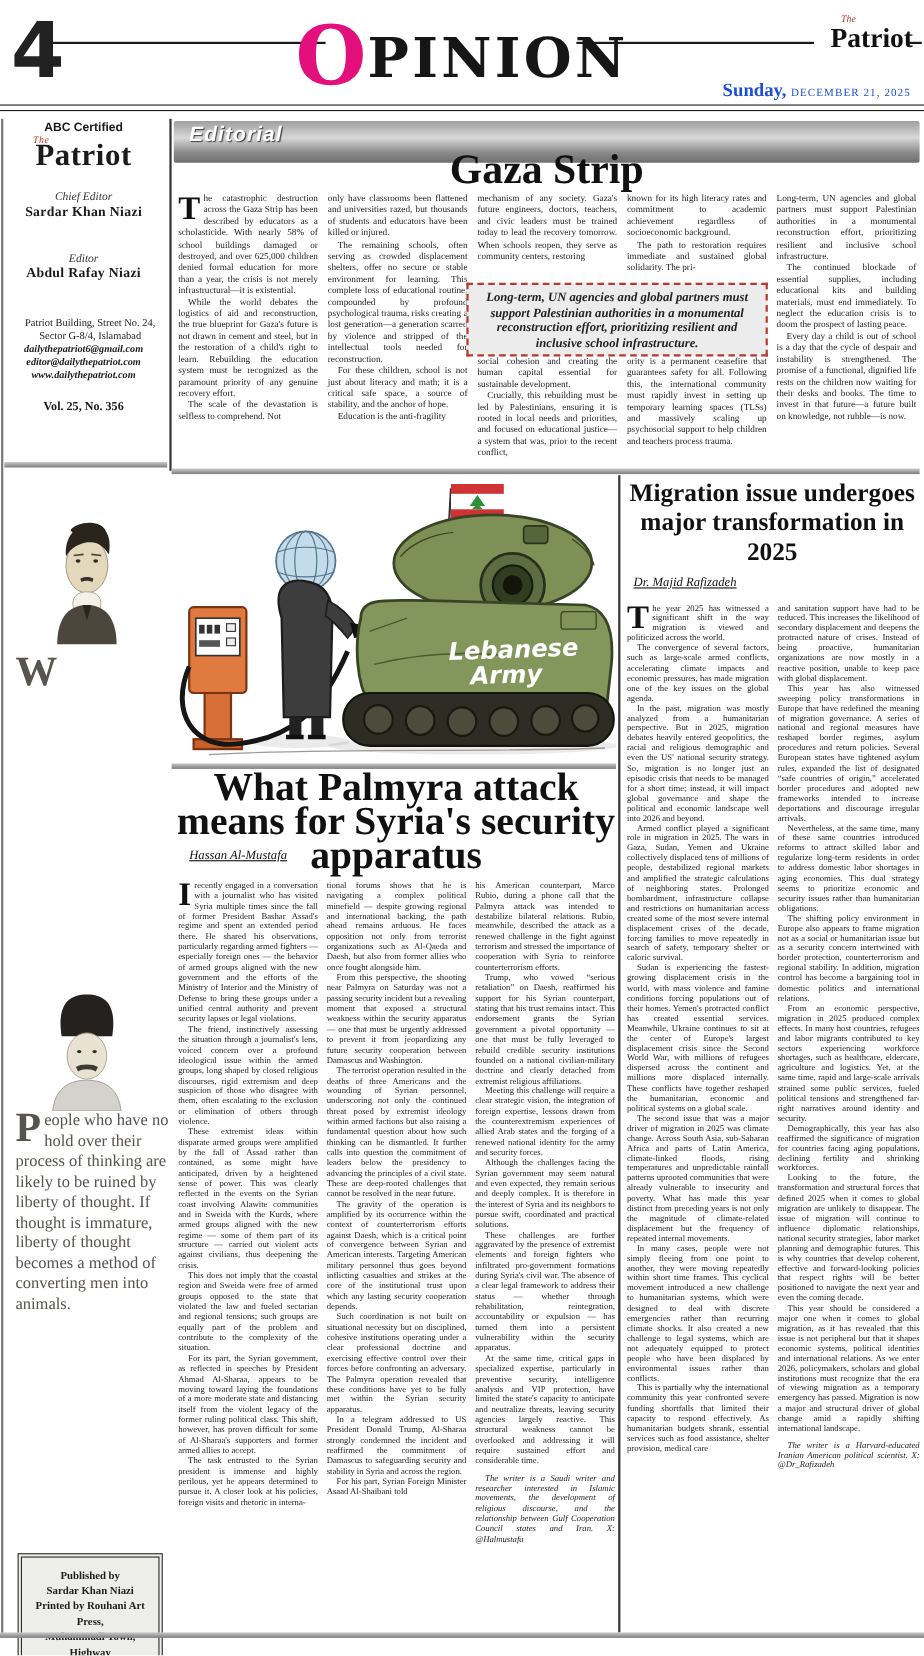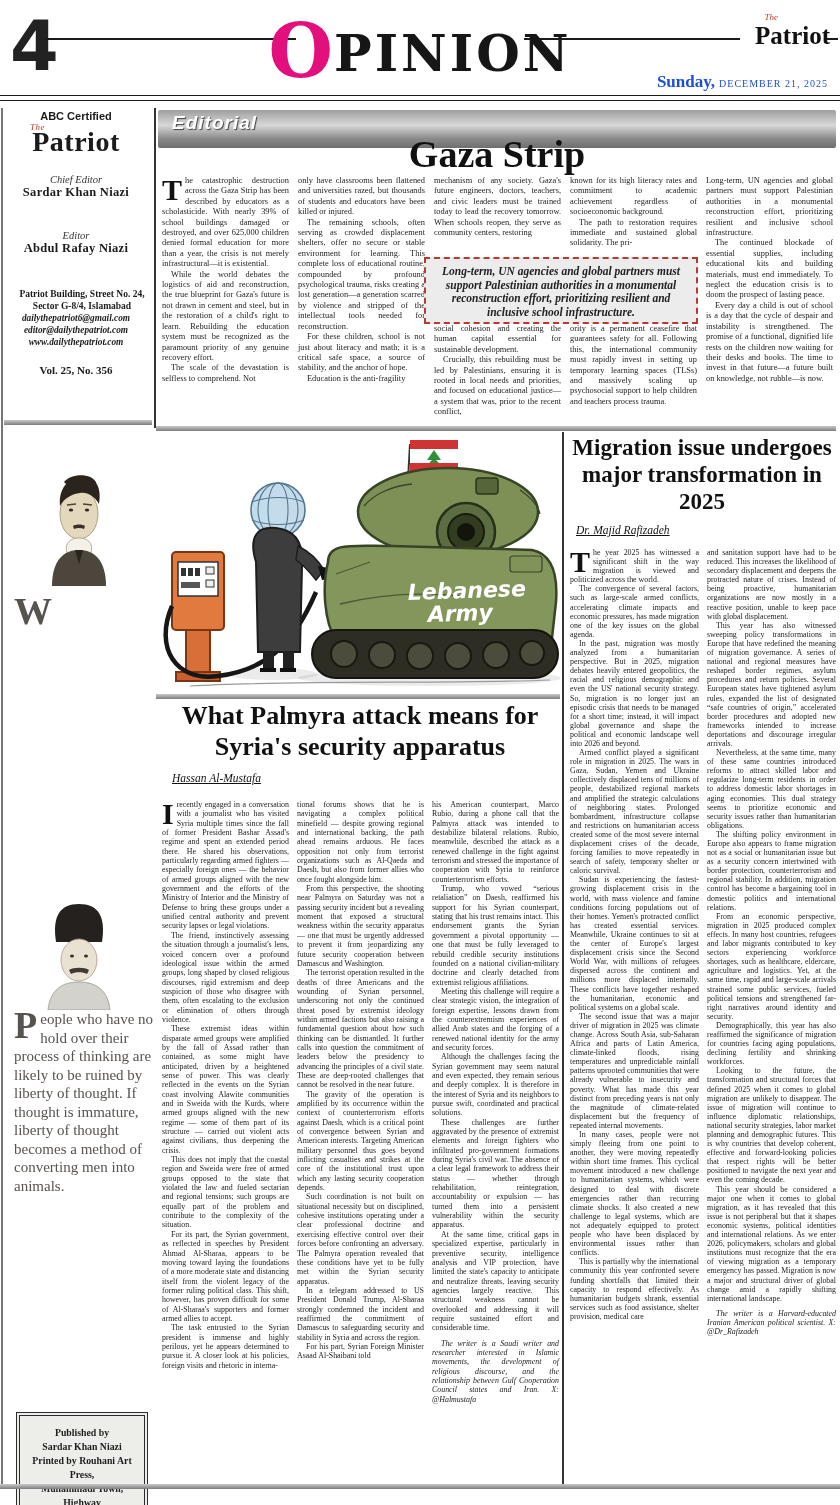--- a/index.html
+++ b/index.html
@@ -25,38 +25,38 @@
   
   .vrule{position:absolute;width:1.5px;background:#333;}
   .grule{position:absolute;height:5px;background:linear-gradient(180deg,#c9c9c9,#7d7d7d);}
   
   .sidebar{position:absolute;left:0;top:106px;width:152px;text-align:center;}
   .sb-abc{font-family:"Liberation Sans",sans-serif;font-weight:bold;font-size:11px;margin-top:4px;}
   .sb-logo{position:relative;margin-top:4px;font-weight:bold;font-size:28px;letter-spacing:.5px;}
   .sb-logo .the{position:absolute;left:30px;top:-4px;color:#c0392b;font-size:9px;font-style:italic;font-weight:normal;}
   .sb-label{font-style:italic;font-size:10.5px;color:#333;}
   .sb-name{font-weight:bold;font-size:12.5px;letter-spacing:.3px;}
-  .sb-addr,.sb-phone{font-weight:bold;font-size:9.5px;line-height:12px;padding-left:12px;}
+  .sb-addr,.sb-phone{font-weight:normal;font-size:9.5px;line-height:12px;padding-left:12px;}
   .sb-mail{font-weight:bold;font-style:italic;font-size:9.3px;line-height:12px;}
   .sb-vol{font-weight:bold;font-size:11px;}
   .quote{color:#57534e;text-align:left;padding:0 6px 0 8px;font-size:15px;line-height:18.5px;font-weight:500;}
   .quote .qcap{float:left;font-size:38px;line-height:30px;padding-right:3px;font-weight:bold;color:#57534e;}
   .pub-box{position:absolute;left:16px;top:1412px;width:116px;border:4px double #2b2b2b;
            background:#ededea;padding:10px 4px;text-align:center;font-weight:bold;
            font-size:9.8px;line-height:14px;color:#1d1d1d;}
   
   .edit-bar{position:absolute;left:158px;top:110px;width:678px;height:38px;
             background:linear-gradient(180deg,#9e9e9e 0%,#d8d8d8 40%,#8b8b8b 75%,#6e6e6e 100%);
             border-radius:2px;}
   .edit-bar span{font-family:"Liberation Sans",sans-serif;font-weight:bold;font-style:italic;
             color:#fff;font-size:19px;line-height:25px;padding-left:14px;letter-spacing:1px;
             text-shadow:1px 1px 1px #444;}
   .headline{font-weight:bold;color:#111;text-align:center;font-family:"Liberation Serif",serif;}
   .gaza-title{position:absolute;left:158px;top:136px;width:678px;font-size:38px;line-height:36px;}
-  .palmyra-title{position:absolute;left:160px;top:700px;width:400px;font-size:26px;line-height:31px;}
+  .palmyra-title{position:absolute;left:160px;top:700px;width:400px;font-size:36px;line-height:31px;}
   .migr-title{position:absolute;left:566px;top:434px;width:272px;font-size:23px;line-height:27px;}
   .byline{font-weight:normal;font-style:italic;text-decoration:underline;font-size:11.5px;color:#111;}
   
   .cols{position:absolute;display:flex;overflow:hidden;}
   .col{text-align:justify;color:#1b1b1b;}
   .col p{margin:0;text-indent:9px;}
   .col p.first{text-indent:0;}
   .dropcap{float:left;font-weight:bold;font-size:30px;line-height:25px;padding:1px 3px 0 0;color:#111;}
   .gaza-cols{left:162px;top:176px;width:674px;height:250px;gap:9px;}
   .gaza-cols .col{width:127px;font-size:8.4px;line-height:10.4px;}
@@ -154,21 +154,21 @@
     <div>Printed by Rouhani Art Press,</div>
     <div>Muhammadi Town, Highway</div>
 
   </div>
 
   <div class="edit-bar"><span>Editorial</span></div>
   <div class="headline gaza-title">Gaza Strip</div>
 
   <div class="cols gaza-cols">
     <div class="col">
-      <p class="first"><span class="dropcap">T</span><span>he catastrophic destruction across the Gaza Strip has been described by educators as a scholasticide. With nearly 39% of school buildings damaged or destroyed, and over 625,000 children denied formal education for more than a year, the crisis is not merely infrastructural—it is existential.</span></p>
+      <p class="first"><span class="dropcap">T</span><span>he catastrophic destruction across the Gaza Strip has been described by educators as a scholasticide. With nearly 58% of school buildings damaged or destroyed, and over 625,000 children denied formal education for more than a year, the crisis is not merely infrastructural—it is existential.</span></p>
       <p>While the world debates the logistics of aid and reconstruction, the true blueprint for Gaza's future is not drawn in cement and steel, but in the restoration of a child's right to learn. Rebuilding the education system must be recognized as the paramount priority of any genuine recovery effort.</p>
       <p>The scale of the devastation is selfless to comprehend. Not</p>
     </div>
     <div class="col">
       <p class="first">only have classrooms been flattened and universities razed, but thousands of students and educators have been killed or injured.</p>
       <p>The remaining schools, often serving as crowded displacement shelters, offer no secure or stable environment for learning. This complete loss of educational routine, compounded by profound psychological trauma, risks creating a lost generation—a generation scarred by violence and stripped of the intellectual tools needed for reconstruction.</p>
       <p>For these children, school is not just about literacy and math; it is a critical safe space, a source of stability, and the anchor of hope.</p>
       <p>Education is the anti-fragility</p>
     </div>
     <div class="col">

